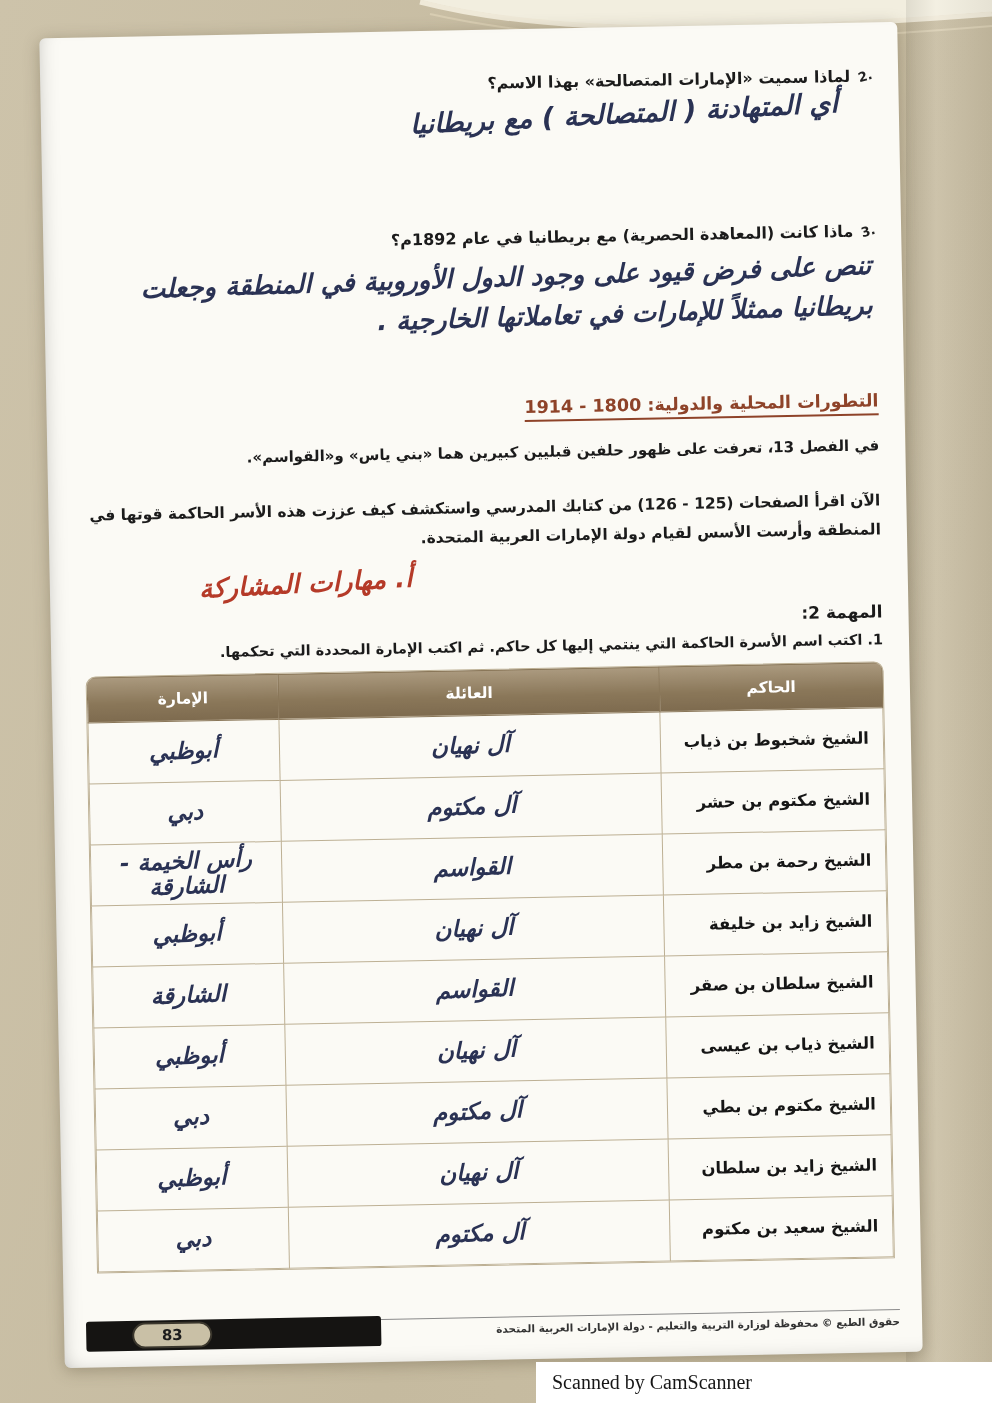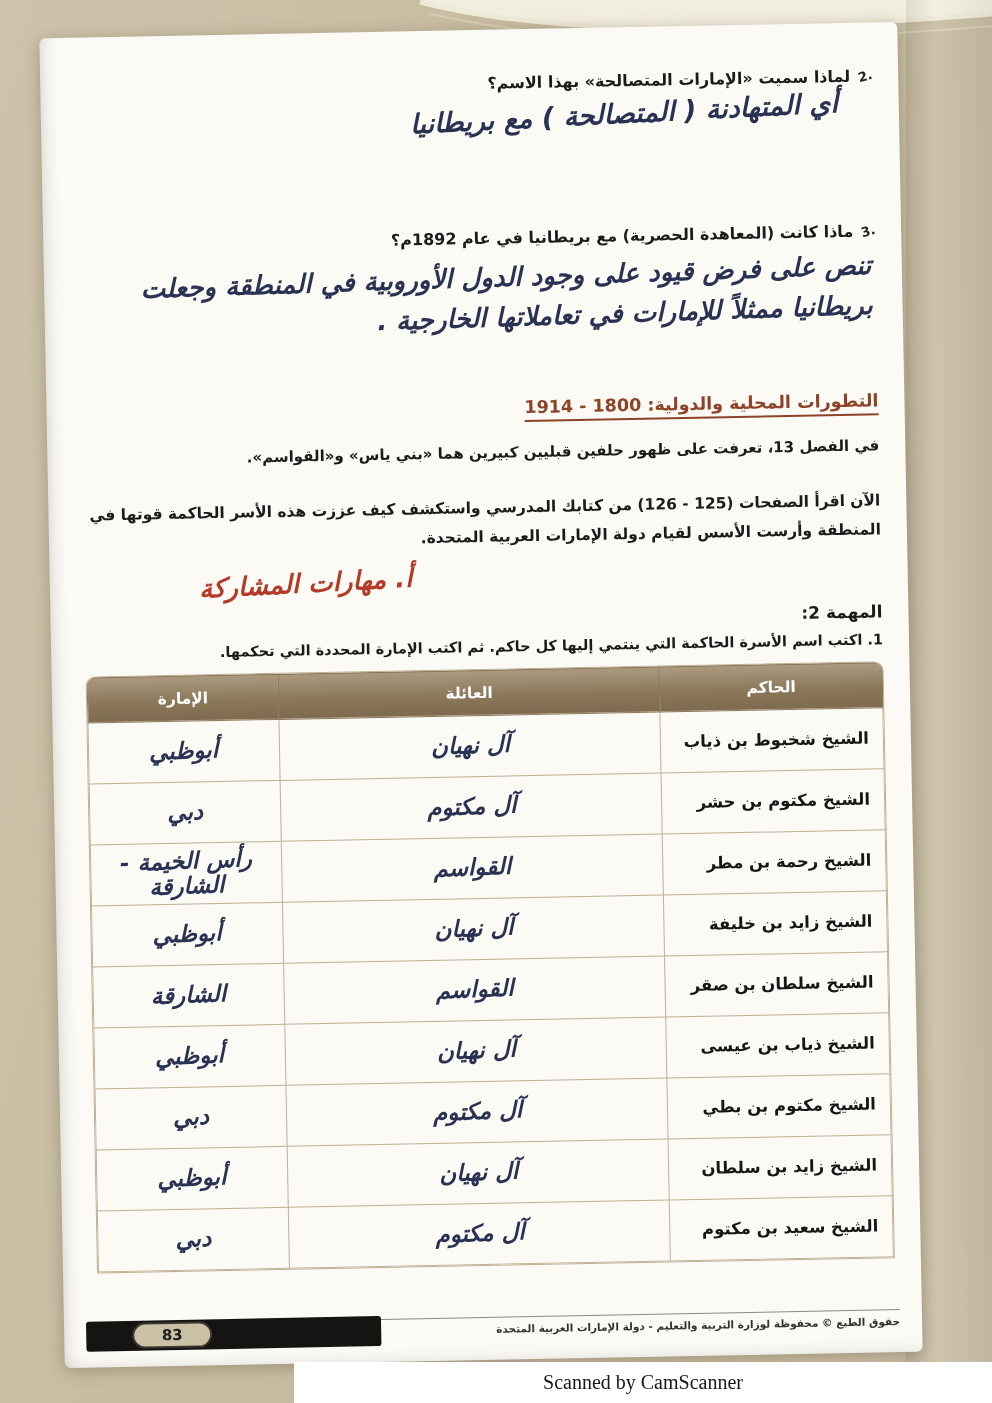--- a/index.html
+++ b/index.html
@@ -108,23 +108,23 @@
     position: absolute; left: 46px; top: 2px;
     width: 80px; height: 26px;
     background: #c9c0a6; border: 2px solid #3a362c; border-radius: 13px;
     display: flex; align-items: center; justify-content: center;
     font-size: 15px; font-weight: 700; color: #1c1c1c;
     box-sizing: border-box;
   }
 
   .camscanner {
     position: absolute; right: 0; bottom: 0; z-index: 5;
-    width: 698px; height: 41px;
+    width: 456px; height: 41px;
     background: #ffffff;
-    display: flex; align-items: center; justify-content: center;
+    display: flex; align-items: center; justify-content: flex-start;
     padding: 0 16px; box-sizing: border-box;
     font-family: "Liberation Serif", "DejaVu Serif", serif;
     font-size: 20px; color: #161616;
     direction: ltr;
   }
 </style>
 </head>
 <body>
 
 <div class="canvas">

